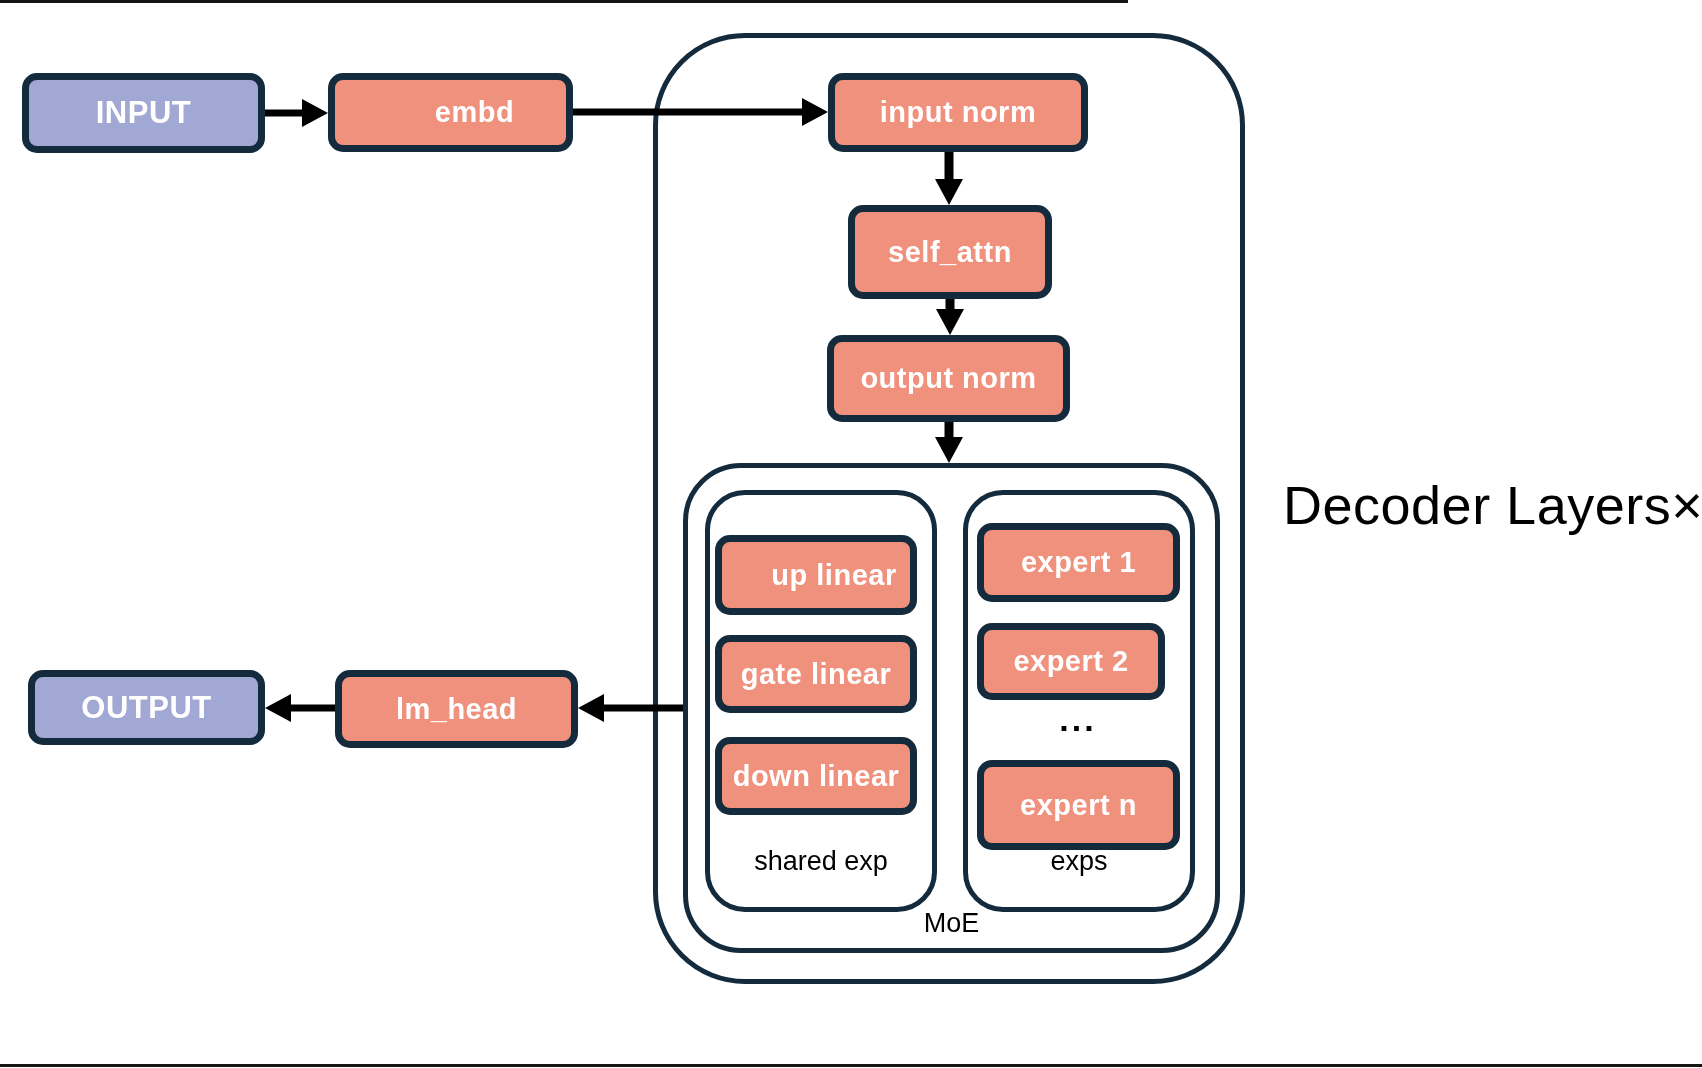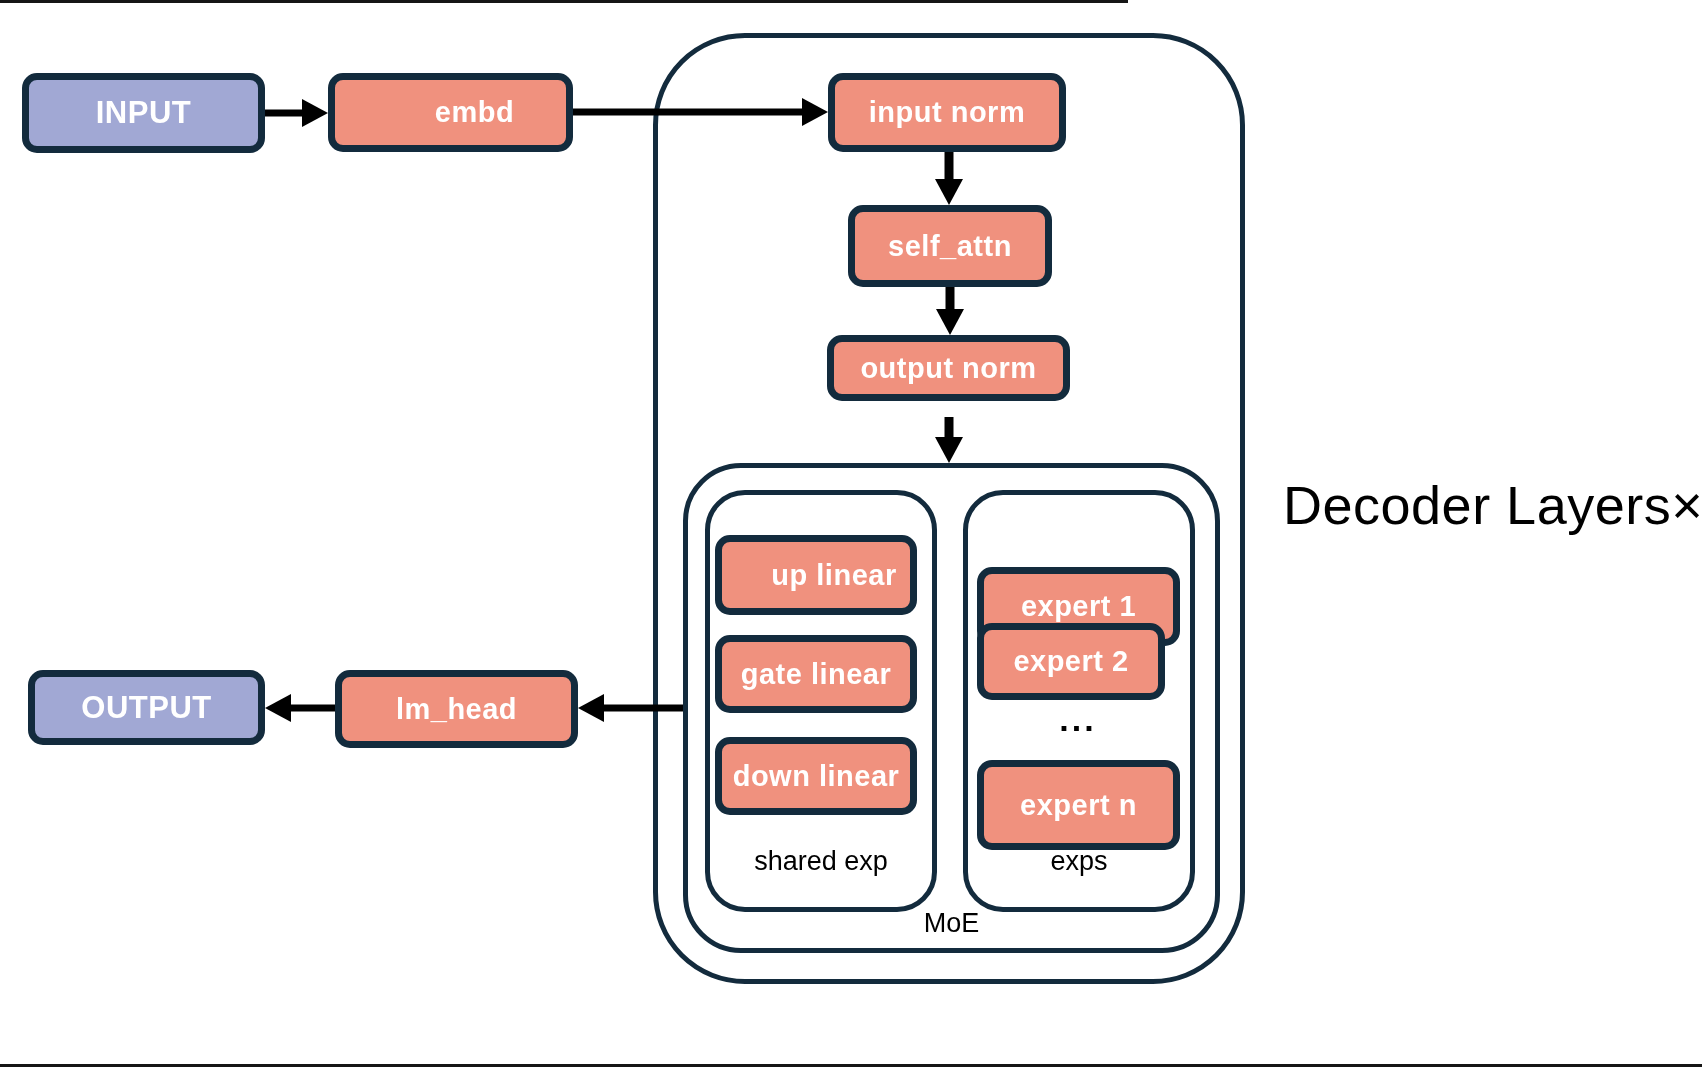--- a/index.html
+++ b/index.html
@@ -92,47 +92,47 @@
   </svg>
 
   <div class="node purple bigcaps" style="left:22px;top:73px;width:243px;height:80px;">
     <span>INPUT</span>
   </div>
 
   <div class="node salmon" style="left:328px;top:73px;width:245px;height:79px;padding-left:48px;">
     <span>embd</span>
   </div>
 
-  <div class="node salmon" style="left:828px;top:73px;width:238px;height:79px;">
+  <div class="node salmon" style="left:828px;top:73px;width:260px;height:79px;">
     <span>input norm</span>
   </div>
 
-  <div class="node salmon" style="left:848px;top:205px;width:204px;height:82px;">
+  <div class="node salmon" style="left:848px;top:205px;width:204px;height:94px;">
     <span>self_attn</span>
   </div>
 
-  <div class="node salmon" style="left:827px;top:335px;width:243px;height:66px;">
+  <div class="node salmon" style="left:827px;top:335px;width:243px;height:87px;">
     <span>output norm</span>
   </div>
 
   <div class="node salmon" style="left:715px;top:535px;width:202px;height:80px;padding-left:36px;">
     <span>up linear</span>
   </div>
 
   <div class="node salmon" style="left:715px;top:635px;width:202px;height:78px;">
     <span>gate linear</span>
   </div>
 
   <div class="node salmon" style="left:715px;top:737px;width:202px;height:78px;">
     <span>down linear</span>
   </div>
 
   <div class="label" style="left:705px;top:846px;width:232px;">shared exp</div>
 
-  <div class="node salmon" style="left:977px;top:523px;width:203px;height:79px;margin-top:44px;">
+  <div class="node salmon" style="left:977px;top:523px;width:203px;height:79px;">
     <span>expert 1</span>
   </div>
 
   <div class="node salmon" style="left:977px;top:623px;width:188px;height:77px;">
     <span>expert 2</span>
   </div>
 
   <div class="ellipsis" style="left:1028px;top:700px;width:100px;">...</div>
 
   <div class="node salmon" style="left:977px;top:760px;width:203px;height:90px;">

